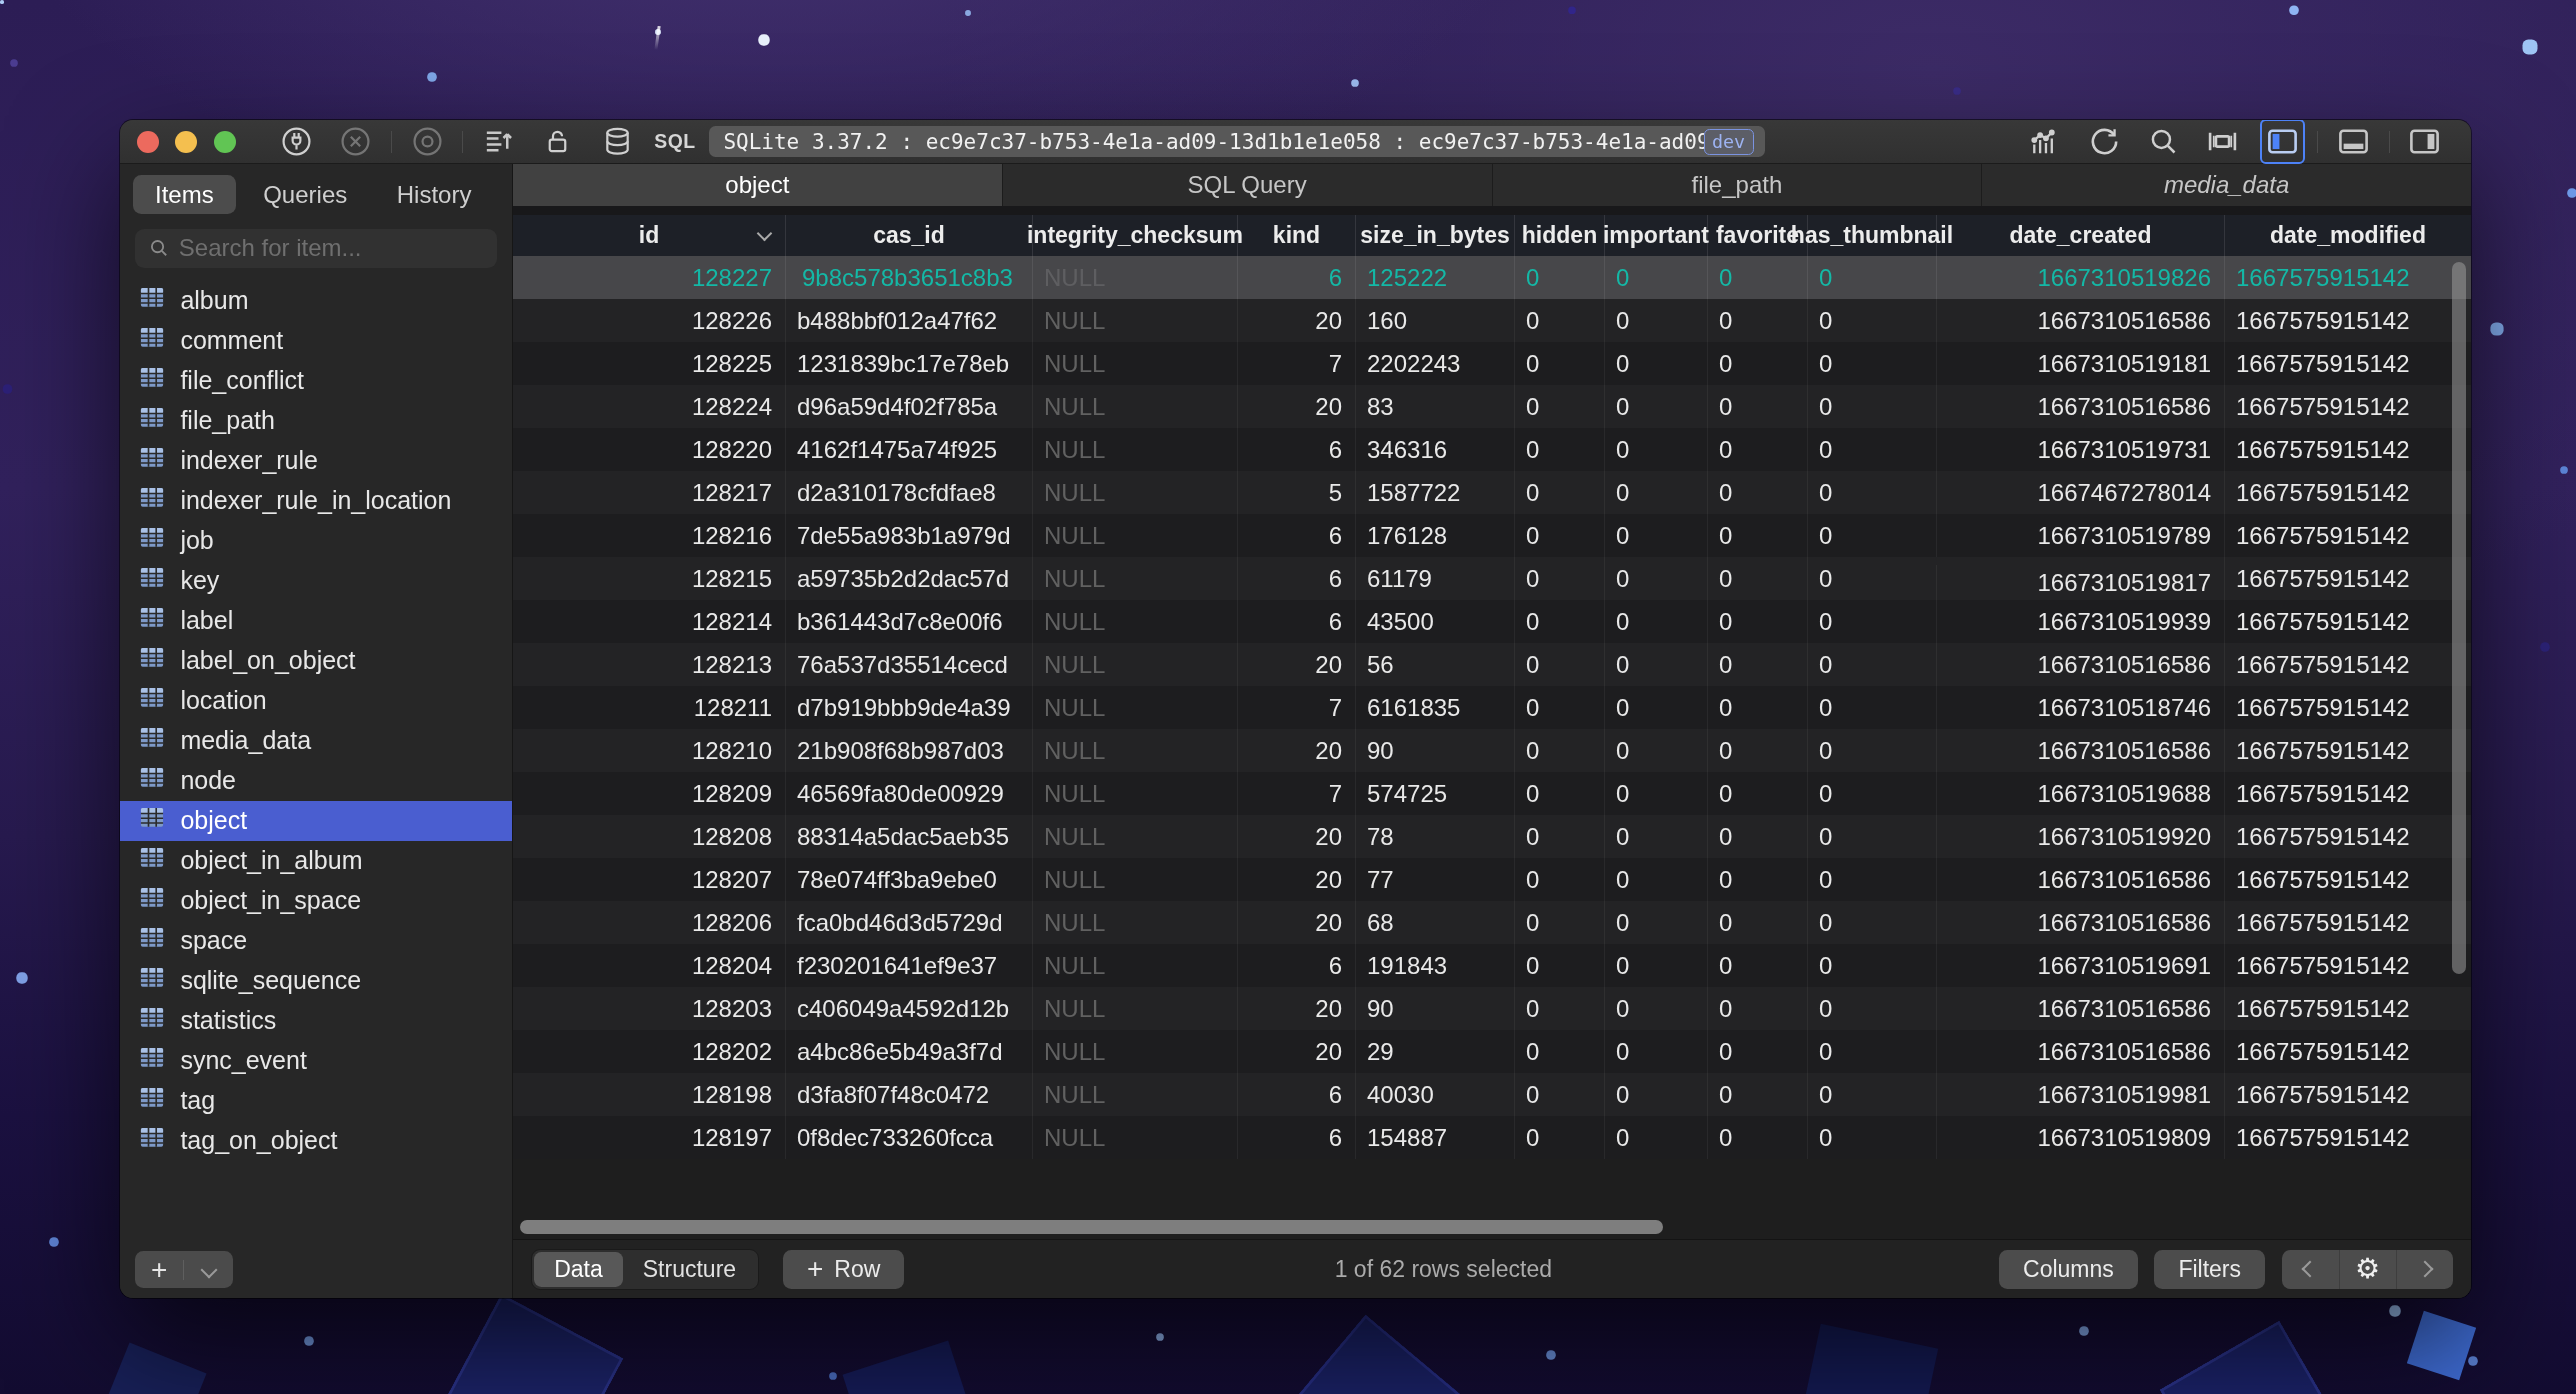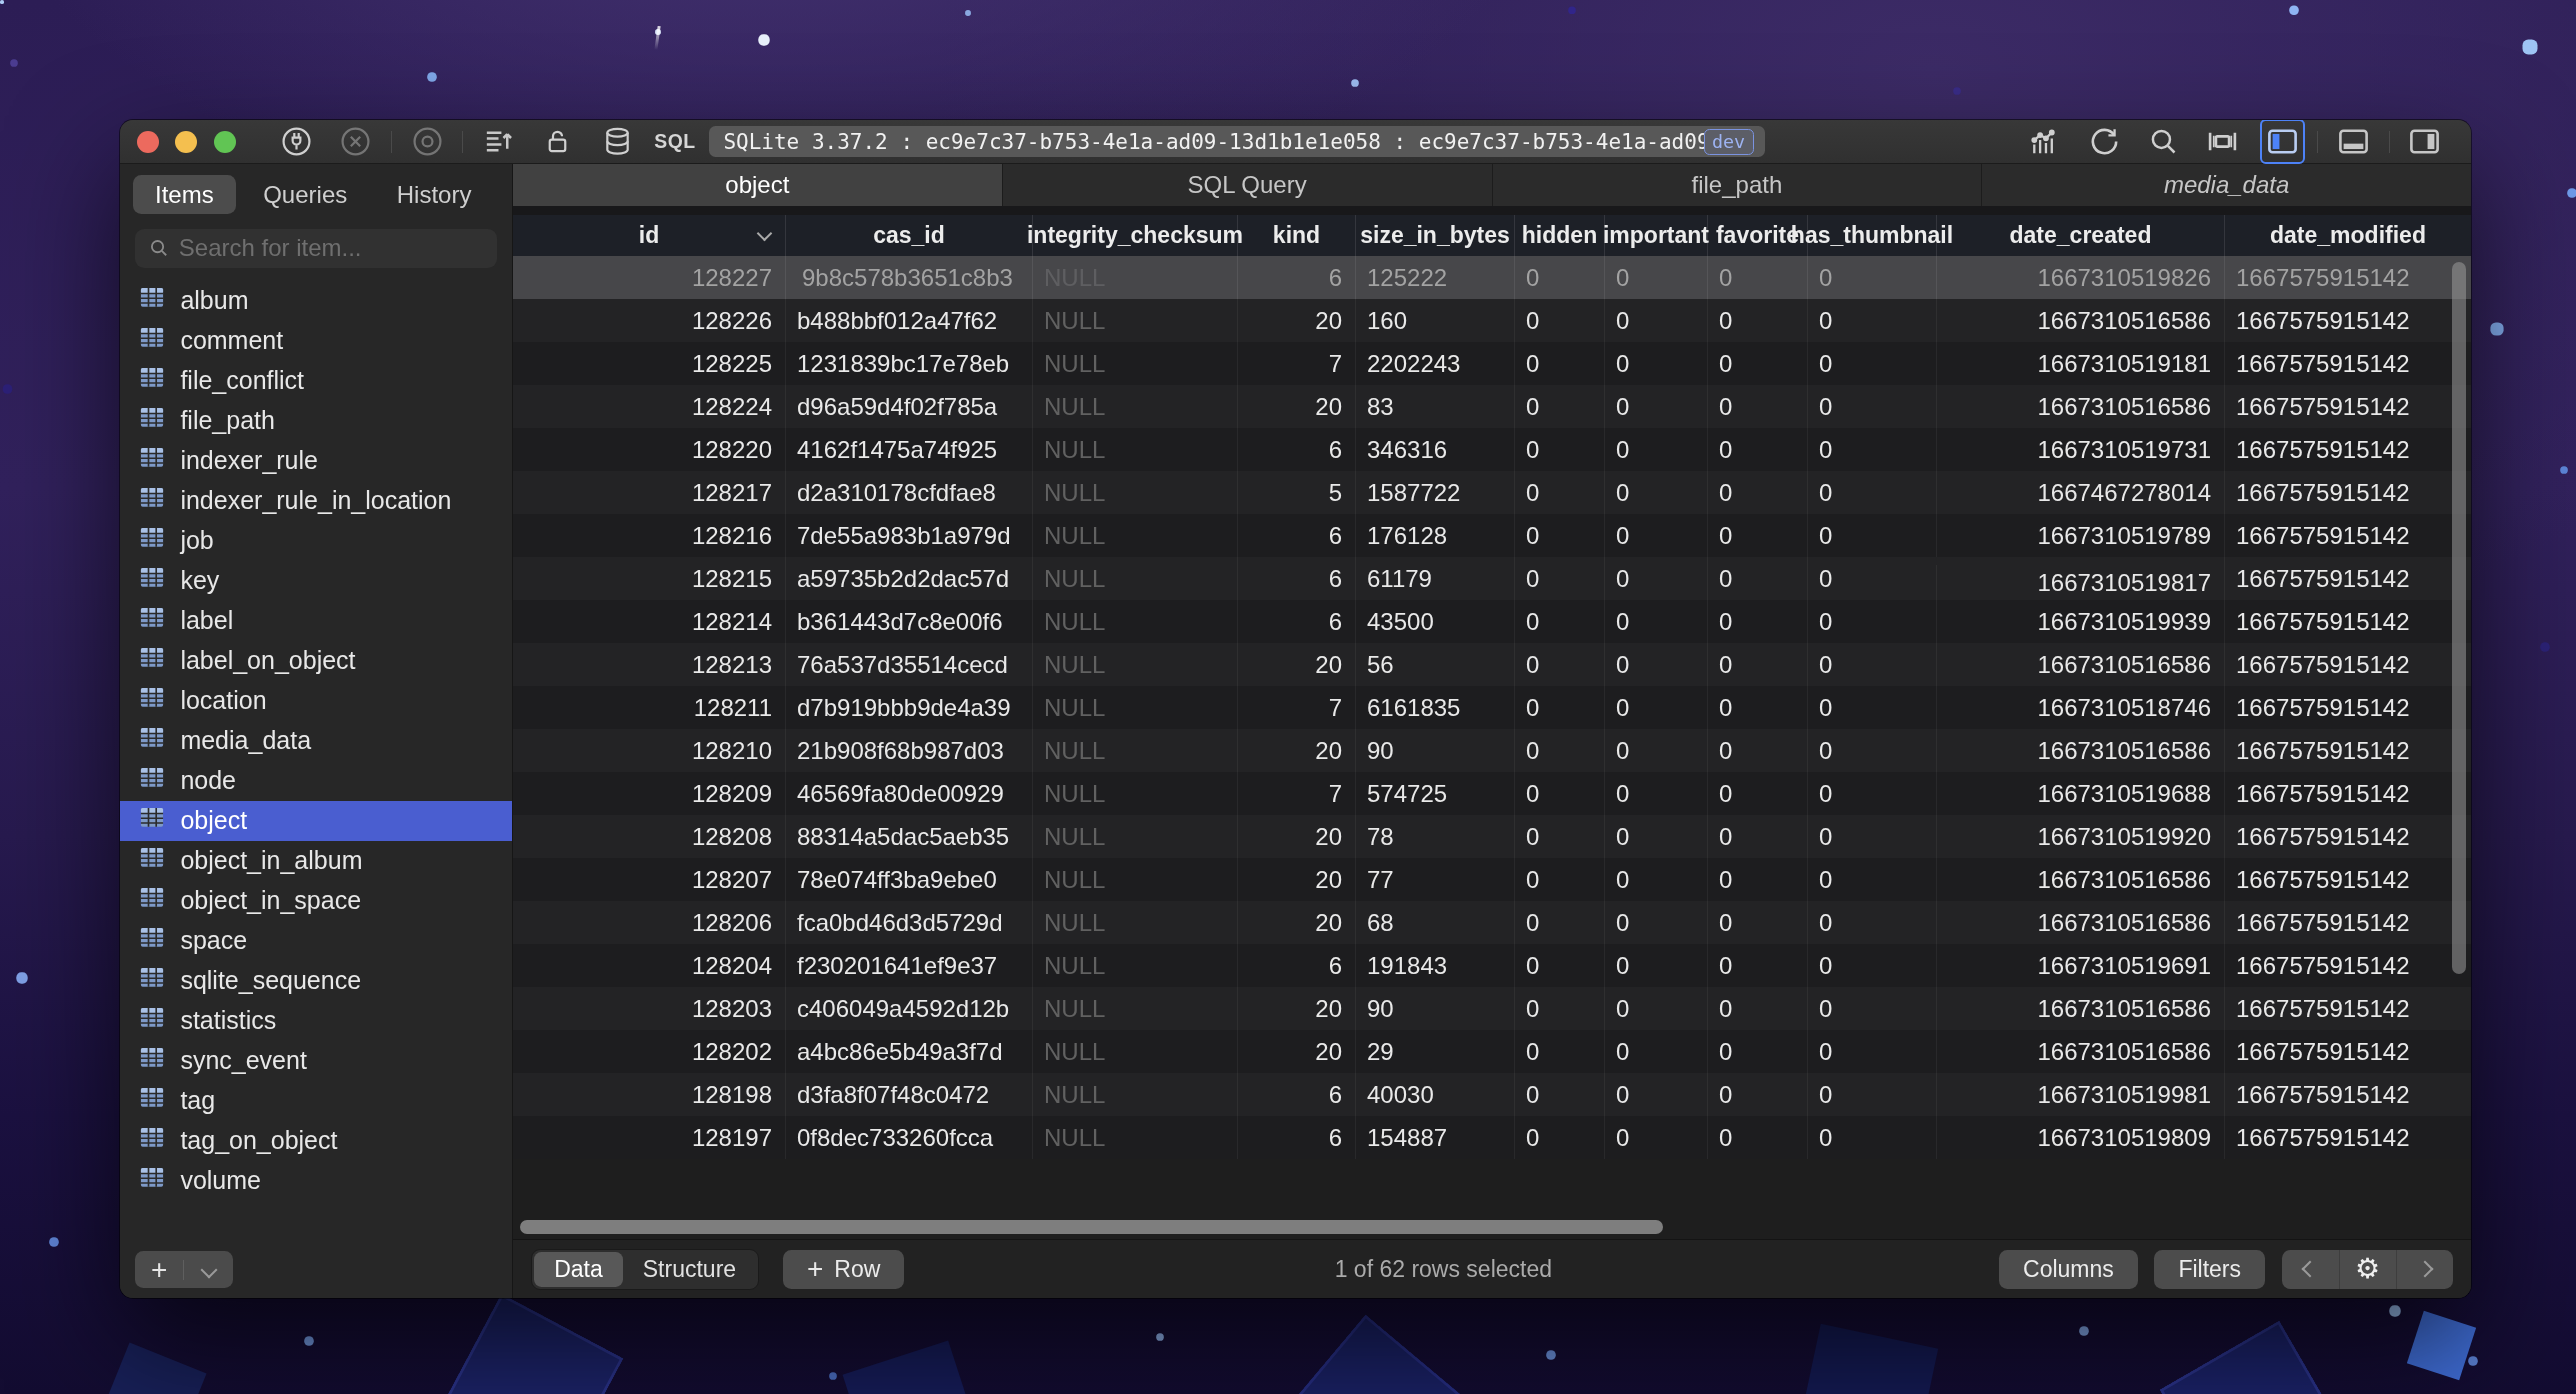--- a/index.html
+++ b/index.html
@@ -102,21 +102,21 @@
   .trow { display:flex; height:43px; align-items:stretch; }
   .trow.odd  { background:#232325; }
   .trow.even { background:#1d1d1f; }
   .trow.selected { background:#47474a; }
   .tcell { display:flex; align-items:center; font-size:24px; color:#e9e9e9;
     border-left:0.9px solid rgba(255,255,255,.055); overflow:hidden; white-space:nowrap; }
   .tcell:first-child { border-left:none; }
   .tcell.align-right { justify-content:flex-end; padding-right:13px; }
   .tcell.align-left  { justify-content:flex-start; padding-left:11px; }
   .tcell.null { color:#616161; }
-  .trow.selected .tcell { color:#a3a3a3; border-left-color:rgba(255,255,255,.08); }
+  .trow.selected .tcell { color:#14b8a6; border-left-color:rgba(255,255,255,.08); }
   .trow.selected .tcell.null { color:rgba(255,255,255,.13); }
 
   .v-scrollbar { position:absolute; right:4.6px; top:5.5px; width:14px; height:712px;
     background:#9a9a9a; opacity:.55; border-radius:7.4px; }
 
   .h-scroll { height:24px; flex:0 0 24px; position:relative; background:#1e1e1e; }
   .h-thumb { position:absolute; left:7.4px; top:4.6px; width:1143px; height:14px; background:#8f8f8f;
     border-radius:7.4px; opacity:.85; }
 
   
@@ -443,28 +443,20 @@
               <span>tag</span>
             </div>
             <div class="s-item">
               <span><svg width="28" height="28" viewBox="0 0 24 24">
                   <rect x="2.5" y="3.5" width="19" height="16" rx="1.5" fill="#7e9ac8"></rect>
                   <rect x="2.5" y="3.5" width="19" height="4.6" rx="1.5" fill="#a9c1e6"></rect>
                   <path d="M2.5 8.1h19M2.5 12.2h19M2.5 16.3h19M9 3.5v16M15.6 3.5v16" stroke="#2b2b2b" stroke-width="1.4"></path>
                 </svg></span>
               <span>tag_on_object</span>
             </div>
-            <div class="s-item">
-              <span><svg width="28" height="28" viewBox="0 0 24 24">
-                  <rect x="2.5" y="3.5" width="19" height="16" rx="1.5" fill="#7e9ac8"></rect>
-                  <rect x="2.5" y="3.5" width="19" height="4.6" rx="1.5" fill="#a9c1e6"></rect>
-                  <path d="M2.5 8.1h19M2.5 12.2h19M2.5 16.3h19M9 3.5v16M15.6 3.5v16" stroke="#2b2b2b" stroke-width="1.4"></path>
-                </svg></span>
-              <span>volume</span>
-            </div>
           </div>
         <div class="s-footer">
           <div class="split-btn">
             <div class="plus">+</div>
             <div class="sep"></div>
             <div class="chev">
               <div class="arrow left" style="transform:rotate(-45deg);"></div>
             </div>
           </div>
         </div>

